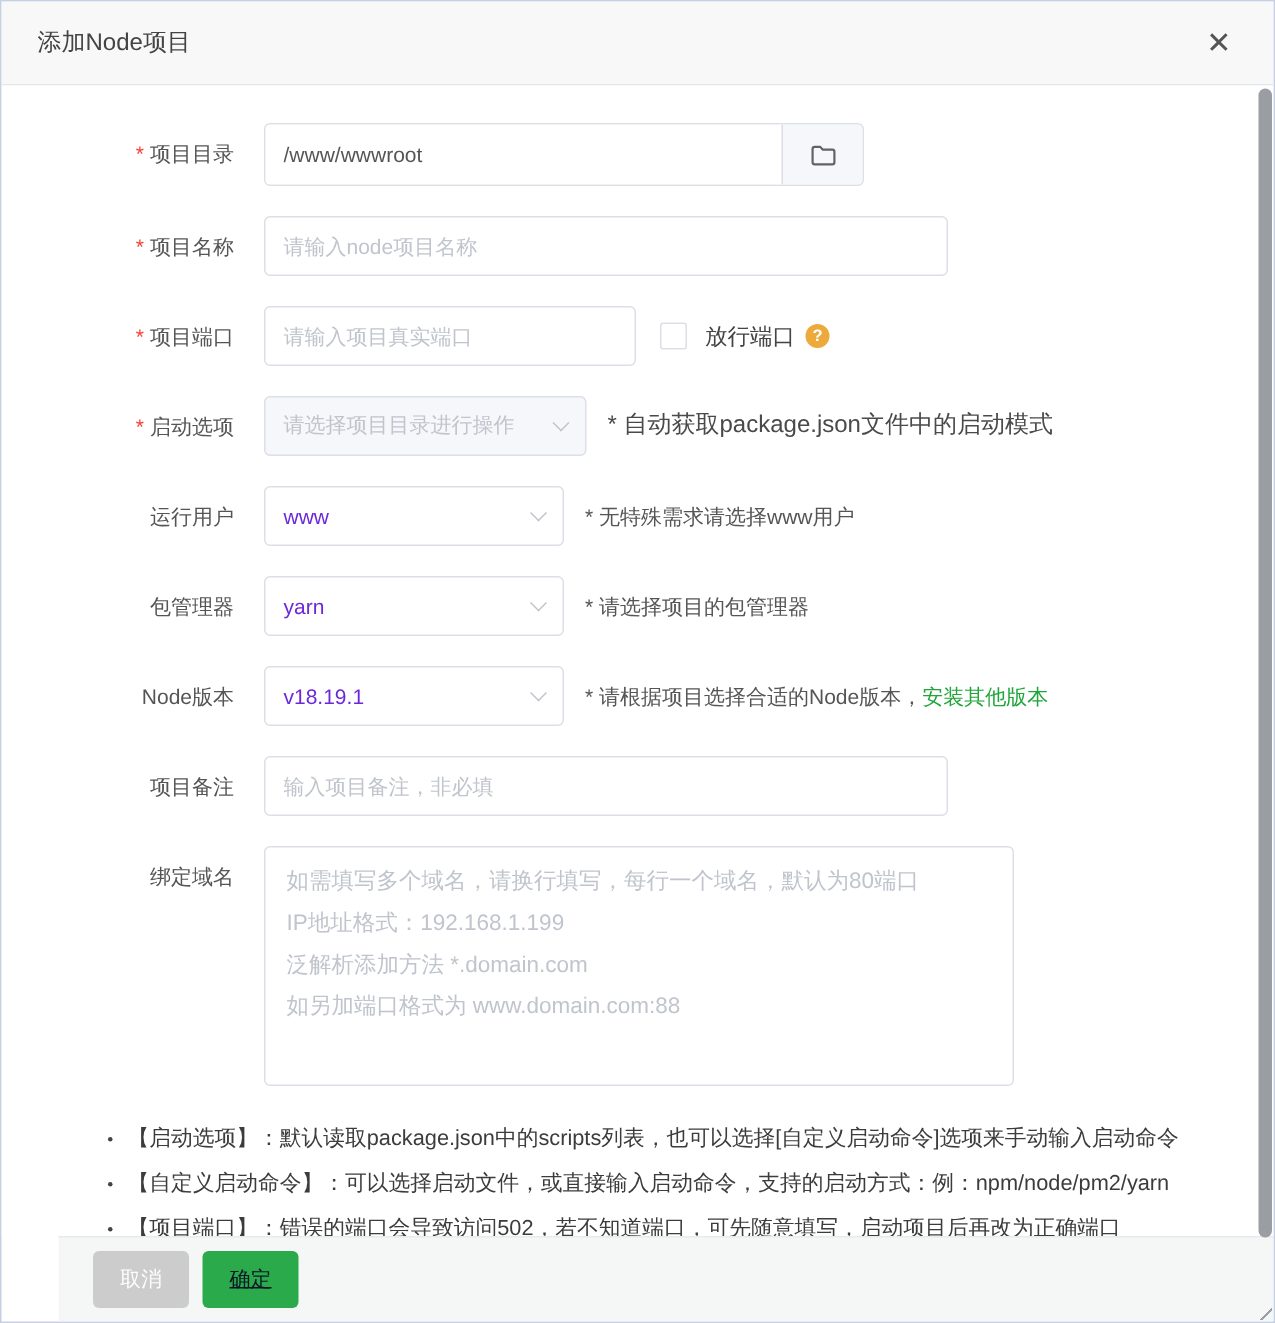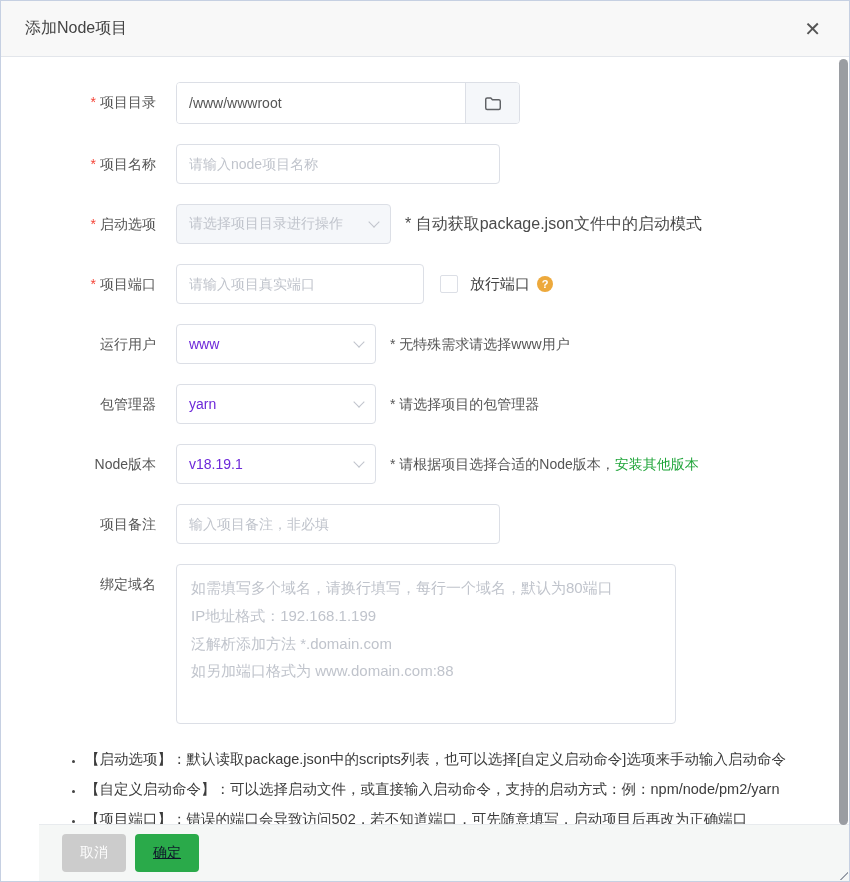--- a/index.html
+++ b/index.html
@@ -33,28 +33,28 @@
   }
   .req { color:#f44336; margin-right:4px; }
 
   .txt {
     height:40px; border:1px solid #dcdfe6; border-radius:4px;
     padding:0 12px; font-size:14px; color:#555; outline:none;
     font-family:inherit; background:#fff;
   }
   .txt::placeholder, .ta::placeholder { color:#c0c4cc; opacity:1; }
 
-  .input-group { display:flex; width:344px; border:1px solid #dcdfe6; border-radius:4px; overflow:hidden; }
+  .input-group { display:flex; width:400px; border:1px solid #dcdfe6; border-radius:4px; overflow:hidden; }
   .input-group .txt { border:none; border-radius:0; flex:1 1 auto; }
   .dir-btn {
     flex:0 0 54px; background:#f5f7fa; border:none; border-left:1px solid #dcdfe6;
     display:flex; align-items:center; justify-content:center; cursor:pointer;
   }
 
-  .w400 { width:324px; }
+  .w400 { width:456px; }
 
   .select {
     height:40px; border:1px solid #dcdfe6; border-radius:4px; background:#fff;
     display:flex; align-items:center; justify-content:space-between;
     padding:0 12px; font-size:14px; color:#6d28d9; cursor:pointer;
   }
   .select.disabled { background:#f5f7fa; color:#c0c4cc; cursor:not-allowed; }
   .sel215 { width:215px; }
   .sel200 { width:200px; }
   .chev {
@@ -146,39 +146,39 @@
 
     <div class="row">
       <div class="flabel">
         <span class="req">*</span><span>项目名称</span>
       </div>
       <input class="txt w400" type="text" placeholder="请输入node项目名称" style="">
     </div>
 
     <div class="row">
       <div class="flabel">
-        <span class="req">*</span><span>启动选项</span>
-      </div>
-      <div class="select disabled sel215">
-        <span>请选择项目目录进行操作</span>
-        <span class="chev"></span>
-      </div>
-      <div class="hint hint-big">* 自动获取package.json文件中的启动模式</div>
-    </div>
-
-    <div class="row">
-      <div class="flabel">
         <span class="req">*</span><span>项目端口</span>
       </div>
       <input class="txt" style="width: 248px;" type="text" placeholder="请输入项目真实端口">
       <div class="port-extra">
         <span class="checkbox"></span>
         <span class="cb-label">放行端口</span>
         <span class="help-icon">?</span>
       </div>
+    </div>
+
+    <div class="row">
+      <div class="flabel">
+        <span class="req">*</span><span>启动选项</span>
+      </div>
+      <div class="select disabled sel215">
+        <span>请选择项目目录进行操作</span>
+        <span class="chev"></span>
+      </div>
+      <div class="hint hint-big">* 自动获取package.json文件中的启动模式</div>
     </div>
 
     <div class="row">
       <div class="flabel">运行用户</div>
       <div class="select sel200">
         <span>www</span>
         <span class="chev"></span>
       </div>
       <div class="hint">* 无特殊需求请选择www用户</div>
     </div>

